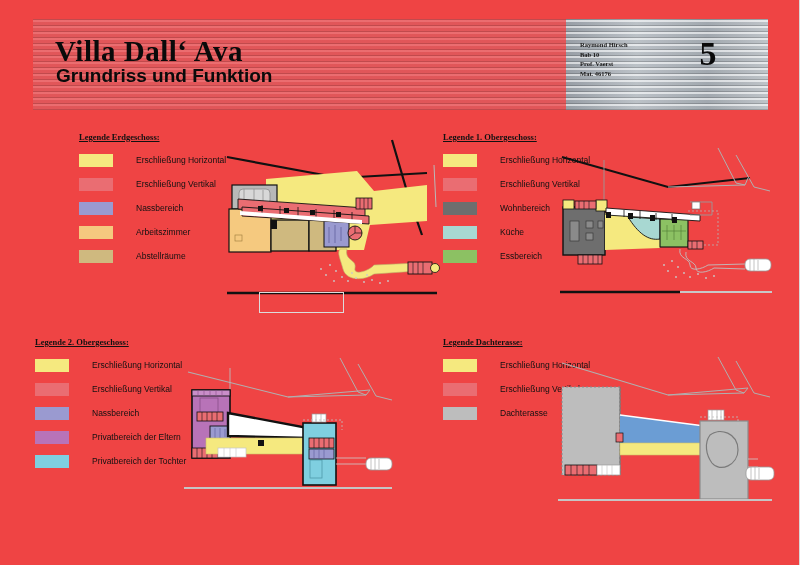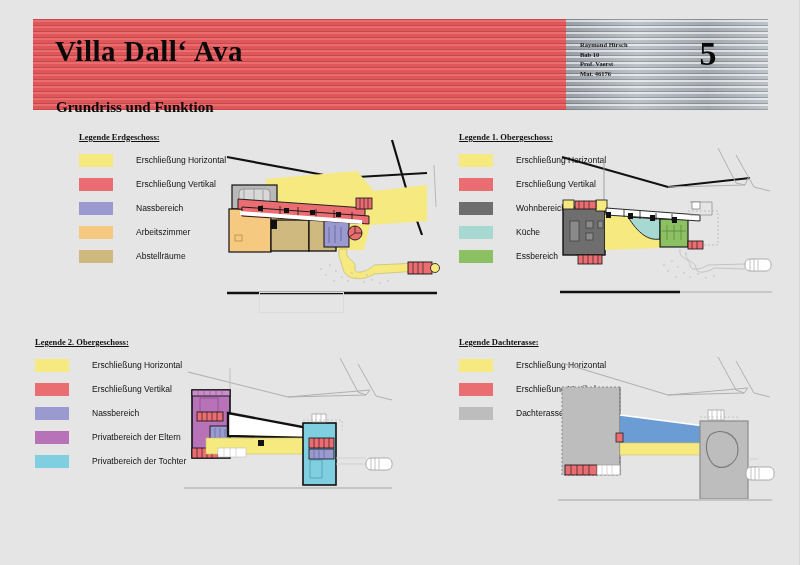--- a/index.html
+++ b/index.html
@@ -13,21 +13,21 @@
     position: relative;
     overflow: hidden;
     font-family: "Liberation Serif", serif;
   }
 
   
   #page {
     position: absolute;
     left: 0; top: 0;
     width: 800px; height: 565px;
-    background: #e5e5e5;
+    background: #ef4444;
     border-right: 1px solid #d8d8d8;
     box-sizing: border-box;
   }
 
   
   #banner {
     position: absolute;
     left: 33px; top: 19px;
     width: 735px; height: 91px;
   }
@@ -68,24 +68,24 @@
     left: 22px; top: 16px;
     font-family: "Liberation Serif", serif;
     font-weight: bold;
     font-size: 29px;
     letter-spacing: 0.5px;
     color: #0a0a0a;
     white-space: nowrap;
   }
   #title-sub {
     position: absolute;
-    left: 23px; top: 80px;
-    font-family: Liberation Serif, serif;
+    left: 23px; top: 46px;
+    font-family: Liberation Sans, sans-serif;
     font-weight: bold;
-    font-size: 15px;
+    font-size: 19px;
     color: #0a0a0a;
     white-space: nowrap;
   }
   #author-block {
     position: absolute;
     left: 547px; top: 21px;
     font-family: "Liberation Serif", serif;
     font-size: 6.5px;
     line-height: 9.5px;
     color: #1a1a1a;
@@ -130,21 +130,21 @@
     width: 34px; height: 13px;
     flex: 0 0 auto;
   }
   .legend-label {
     margin-left: 23px;
     font-family: Liberation Sans, sans-serif;
     font-size: 8.5px;
     color: #111;
     white-space: nowrap;
   }
-  .legend-indent { margin-left: 24px; }
+  .legend-indent { margin-left: 8px; }
 
   
   .plan { position: absolute; }
   .plan svg { display: block; }
 
   
   #center-box {
     position: absolute;
     left: 259px; top: 292px;
     width: 85px; height: 21px;

